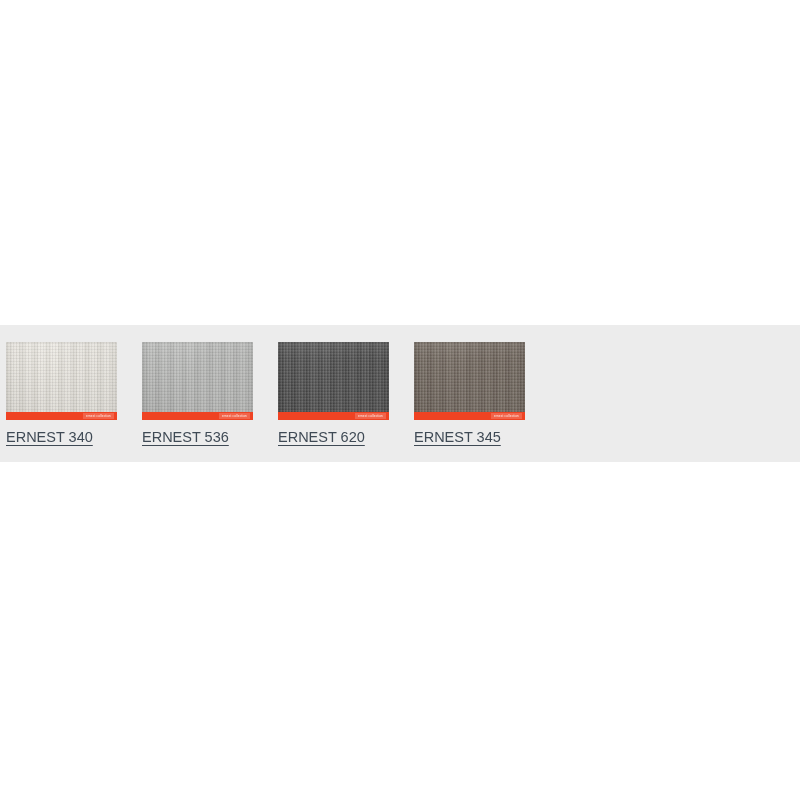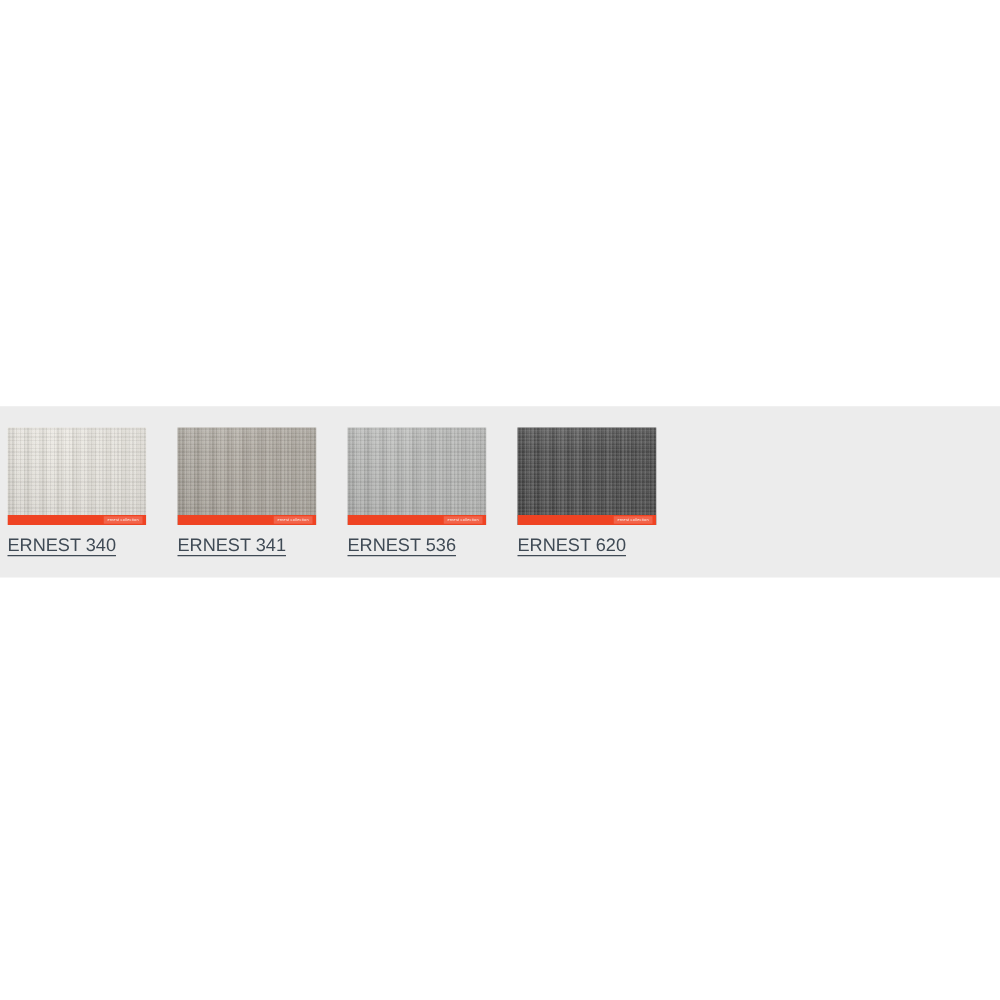--- a/index.html
+++ b/index.html
@@ -164,34 +164,20 @@
             <div class="swatch-bar" style="background: rgb(239, 67, 35);">
               <div class="bar-spacer"></div>
               <div class="bar-chip">
                 <span class="bar-text">ernest collection</span>
               </div>
             </div>
           </div>
           <div class="swatch-label">ERNEST 340</div>
         </a>
         <a class="swatch-card">
-          <div class="swatch-thumb" style="background: linear-gradient(120deg, rgb(181, 176, 167) 0%, rgb(170, 164, 155) 45%, rgb(181, 176, 167) 100%);">
-            <div class="weave"></div>
-            <div class="shade"></div>
-            <div class="edge"></div>
-            <div class="swatch-bar" style="background: rgb(239, 67, 35);">
-              <div class="bar-spacer"></div>
-              <div class="bar-chip">
-                <span class="bar-text">ernest collection</span>
-              </div>
-            </div>
-          </div>
-          <div class="swatch-label">ERNEST 341</div>
-        </a>
-        <a class="swatch-card">
           <div class="swatch-thumb" style="background: linear-gradient(120deg, rgb(192, 193, 191) 0%, rgb(180, 181, 179) 45%, rgb(192, 193, 191) 100%);">
             <div class="weave"></div>
             <div class="shade"></div>
             <div class="edge"></div>
             <div class="swatch-bar" style="background: rgb(239, 67, 35);">
               <div class="bar-spacer"></div>
               <div class="bar-chip">
                 <span class="bar-text">ernest collection</span>
               </div>
             </div>
@@ -204,17 +190,31 @@
             <div class="shade"></div>
             <div class="edge"></div>
             <div class="swatch-bar" style="background: rgb(239, 67, 35);">
               <div class="bar-spacer"></div>
               <div class="bar-chip">
                 <span class="bar-text">ernest collection</span>
               </div>
             </div>
           </div>
           <div class="swatch-label">ERNEST 620</div>
+        </a>
+        <a class="swatch-card">
+          <div class="swatch-thumb" style="background: linear-gradient(120deg, rgb(116, 106, 96) 0%, rgb(107, 96, 87) 45%, rgb(116, 106, 96) 100%);">
+            <div class="weave"></div>
+            <div class="shade"></div>
+            <div class="edge"></div>
+            <div class="swatch-bar" style="background: rgb(239, 67, 35);">
+              <div class="bar-spacer"></div>
+              <div class="bar-chip">
+                <span class="bar-text">ernest collection</span>
+              </div>
+            </div>
+          </div>
+          <div class="swatch-label">ERNEST 345</div>
         </a>
       </div>
   </div>
 
 </div>
 
 </body></html>

